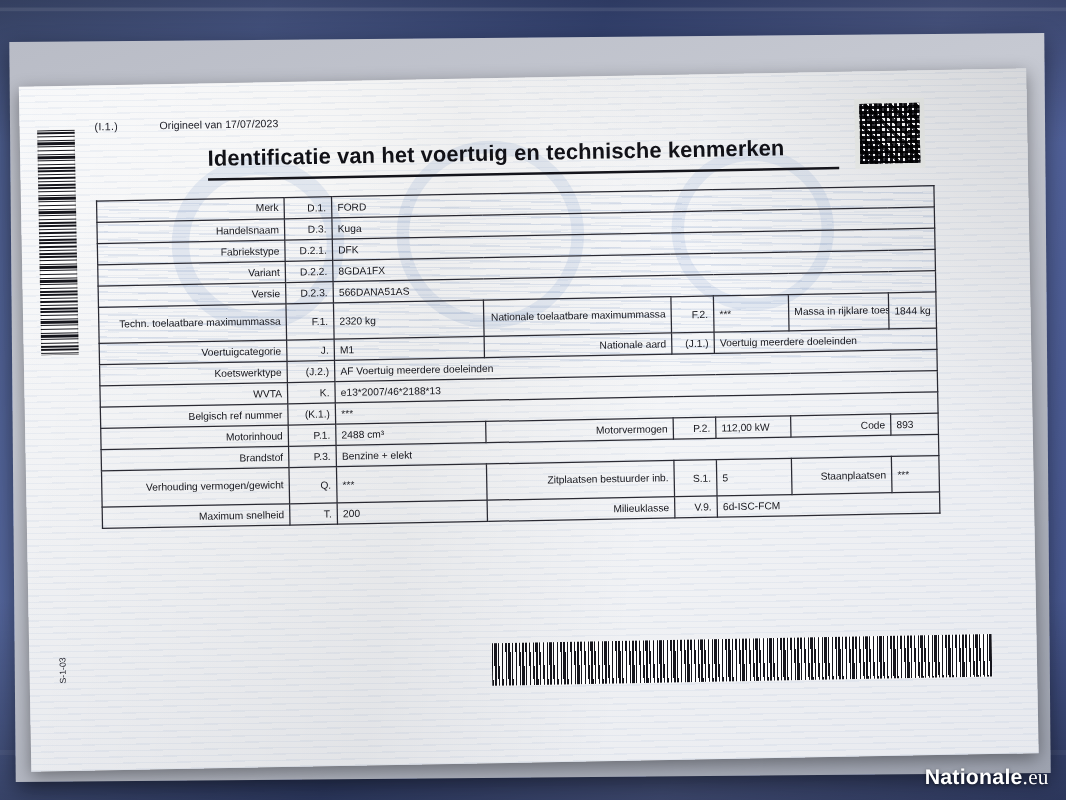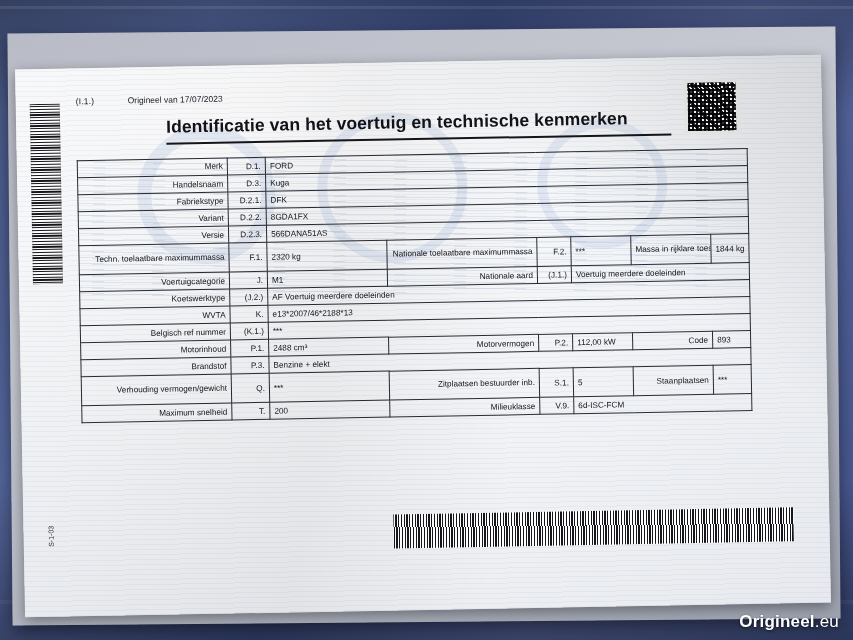--- a/index.html
+++ b/index.html
@@ -242,21 +242,21 @@
   .brand {
     position: absolute;
     right: 14px;
     bottom: 8px;
     font-size: 17px;
     font-weight: bold;
     color: #ffffff;
     text-shadow: 0 1px 3px rgba(0,0,0,0.6);
     letter-spacing: 0.2px;
   }
-  .brand .eu { font-weight: normal; }
+  .brand .eu { font-weight: normal; font-family: Liberation Serif, serif; }
 </style>
 </head>
 <body>
 
 <div id="scene">
 
   <div class="bg-tarp"></div>
   <div class="tarp-seam" style="left:0;top:6px;width:853px;height:3px;"></div>
   <div class="tarp-seam" style="left:0;top:600px;width:853px;height:4px;opacity:.5;"></div>
 
@@ -400,15 +400,15 @@
           <td class="val" colspan="3">6d-ISC-FCM</td>
         </tr>
 
       </tbody>
     </table>
 
     <div class="vert-code">S-1-03</div>
 
   </div>
 
-  <div class="brand"><span>Origineel</span><span class="eu">.eu</span></div>
+  <div class="brand"><span>Nationale</span><span class="eu">.eu</span></div>
 
 </div>
 
 </body></html>

